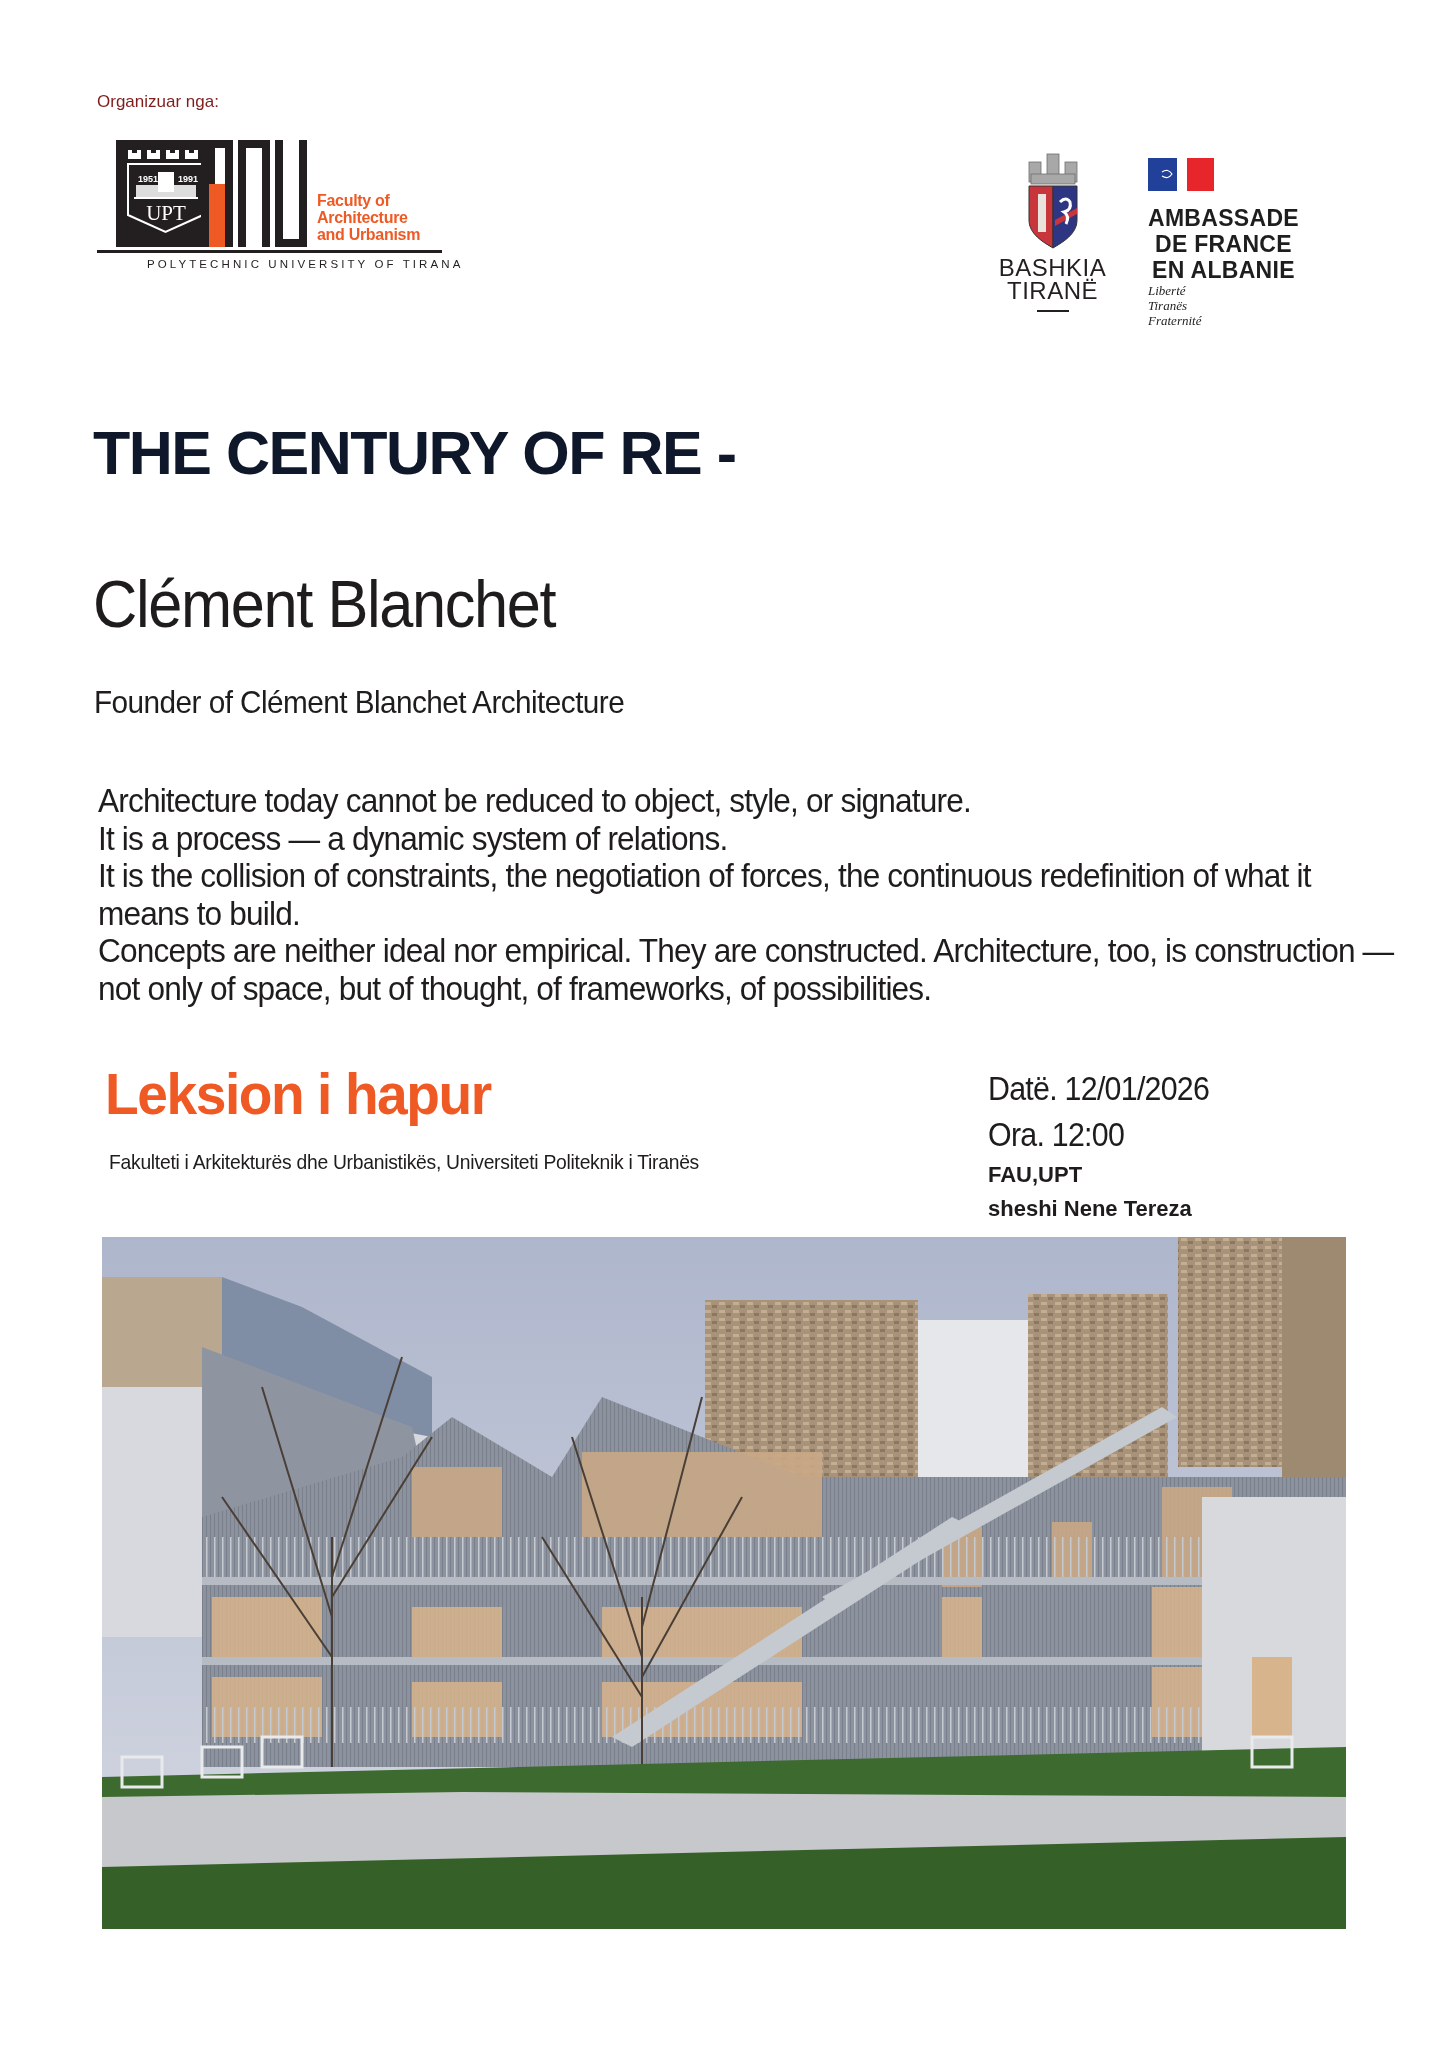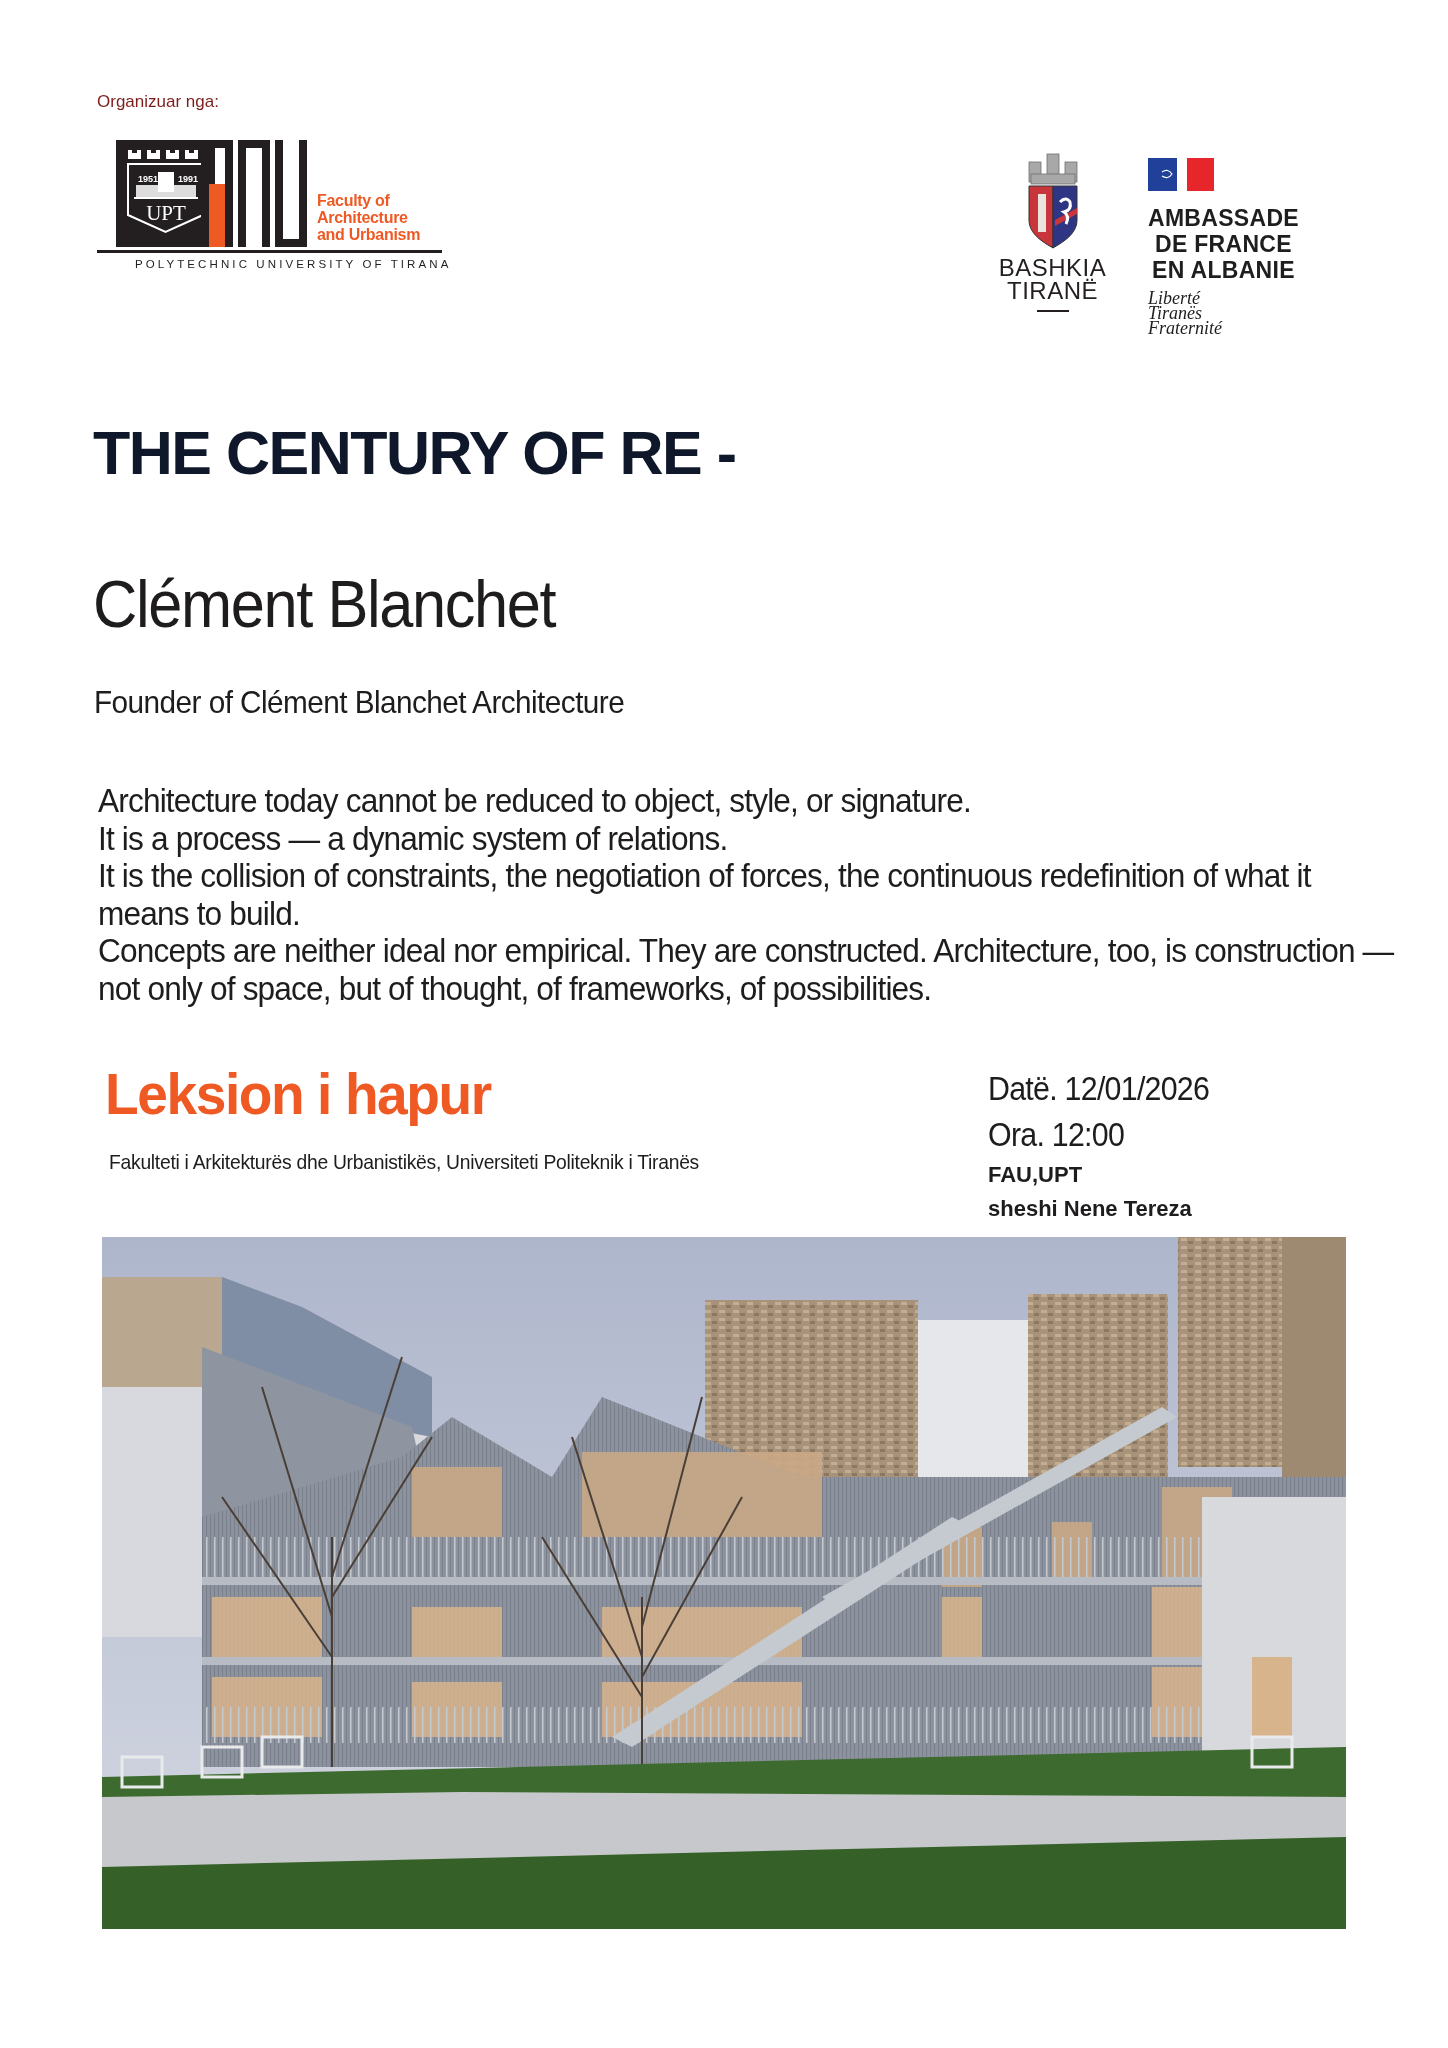--- a/index.html
+++ b/index.html
@@ -5,31 +5,31 @@
   html, body { margin:0; padding:0; background:#ffffff; }
   body { width:1448px; height:2048px; position:relative; overflow:hidden; font-family:"Liberation Sans", "DejaVu Sans", sans-serif; color:#1e1c1d; }
   .abs { position:absolute; }
   .organized { left:97px; top:92px; font-size:17px; color:#7f1d1d; }
   
   .fau-logo { left:97px; top:140px; width:345px; height:140px; }
   .upt-box { position:absolute; left:0; top:0; width:99px; height:107px; background:#231f20;margin-left:19px; }
   .fau-letters { position:absolute; left:104px; top:0; width:107px; height:107px; }
   .faculty-text { position:absolute; left:220px; top:52px; color:#ef5a24; font-weight:bold; font-size:16px; line-height:17px; letter-spacing:-0.3px; }
   .logo-rule { position:absolute; left:0; top:110px; width:345px; height:3px; background:#231f20; }
-  .poly-text { position:absolute; left:0; top:118px; font-size:11.5px; letter-spacing:3.1px; color:#231f20; white-space:nowrap;padding-left:38px; }
+  .poly-text { position:absolute; left:12px; top:118px; font-size:11.5px; letter-spacing:3.1px; color:#231f20; white-space:nowrap;padding-left:38px; }
   
   .tirana { left:995px; top:150px; width:115px; }
   .tirana-crest { display:block; margin:0 auto; }
   .tirana-name { text-align:center; font-size:24px; line-height:23px; color:#231f20; letter-spacing:0.5px; margin-top:6px; }
   .tirana-dash { width:32px; height:2px; background:#231f20; margin:8px auto 0; }
   
   .france { left:1148px; top:158px; }
   .france-flag { display:block; }
   .ambassade { font-weight:bold; font-size:23px; line-height:26px; color:#1e1e1e; margin-top:14px; letter-spacing:0.3px;text-align:center; }
-  .devise { font-family:"Liberation Serif", "DejaVu Serif", serif; font-style:italic; font-size:18px; line-height:15px; margin-top:8px; color:#1e1e1e; }
+  .devise { font-family:"Liberation Serif", "DejaVu Serif", serif; font-style:italic; font-size:13px; line-height:15px; margin-top:0; color:#1e1e1e; }
   
   .title { left:93px; top:418px; font-size:61px; font-weight:bold; letter-spacing:-1.5px; color:#0f172a; white-space:nowrap; }
   .speaker { left:93px; top:566px; font-size:66px; font-weight:normal; letter-spacing:-1.5px; color:#1e1c1d; white-space:nowrap; transform:scaleX(0.93); transform-origin:left; }
   .role { left:94px; top:684px; font-size:32px; letter-spacing:-0.6px; white-space:nowrap; transform:scaleX(0.93); transform-origin:left; }
   .abstract { left:98px; top:782px; width:1260px; font-size:34px; line-height:37.6px; letter-spacing:-0.9px; color:#1e1c1d; }
   .abstract div { white-space:nowrap; transform:scaleX(0.93); transform-origin:left; }
   .lecture { left:105px; top:1060px; font-size:58px; font-weight:bold; color:#ef5a24; letter-spacing:-1.5px; white-space:nowrap; transform:scaleX(0.95); transform-origin:left; }
   .venue-full { left:109px; top:1150px; font-size:21px; letter-spacing:-0.3px; white-space:nowrap; transform:scaleX(0.92); transform-origin:left; }
   .event-info { left:988px; top:1066px; }
   .date-line { font-size:33px; line-height:46px; letter-spacing:-0.8px; white-space:nowrap; transform:scaleX(0.92); transform-origin:left; }

